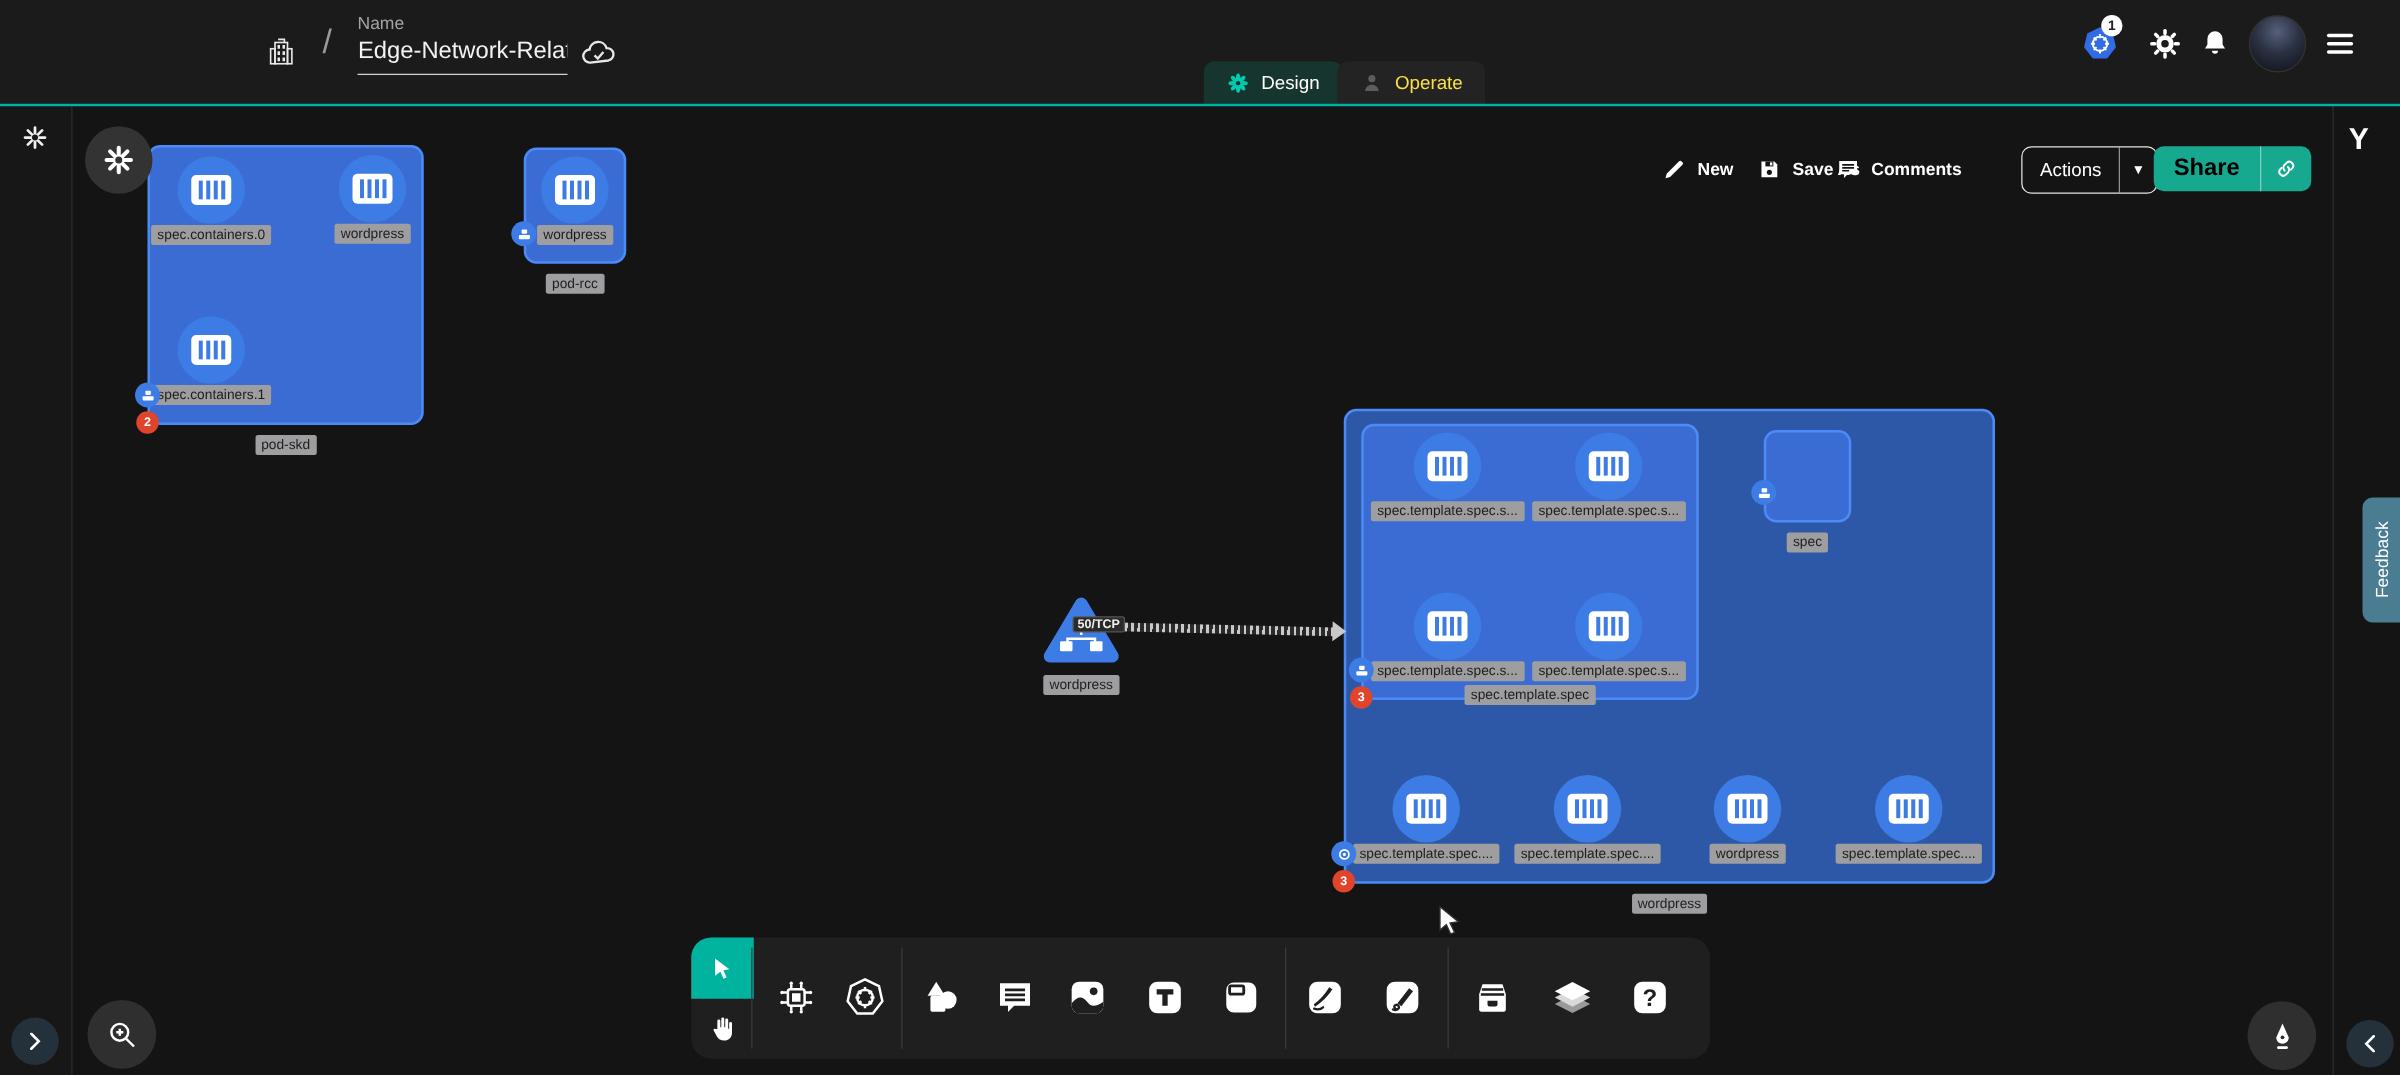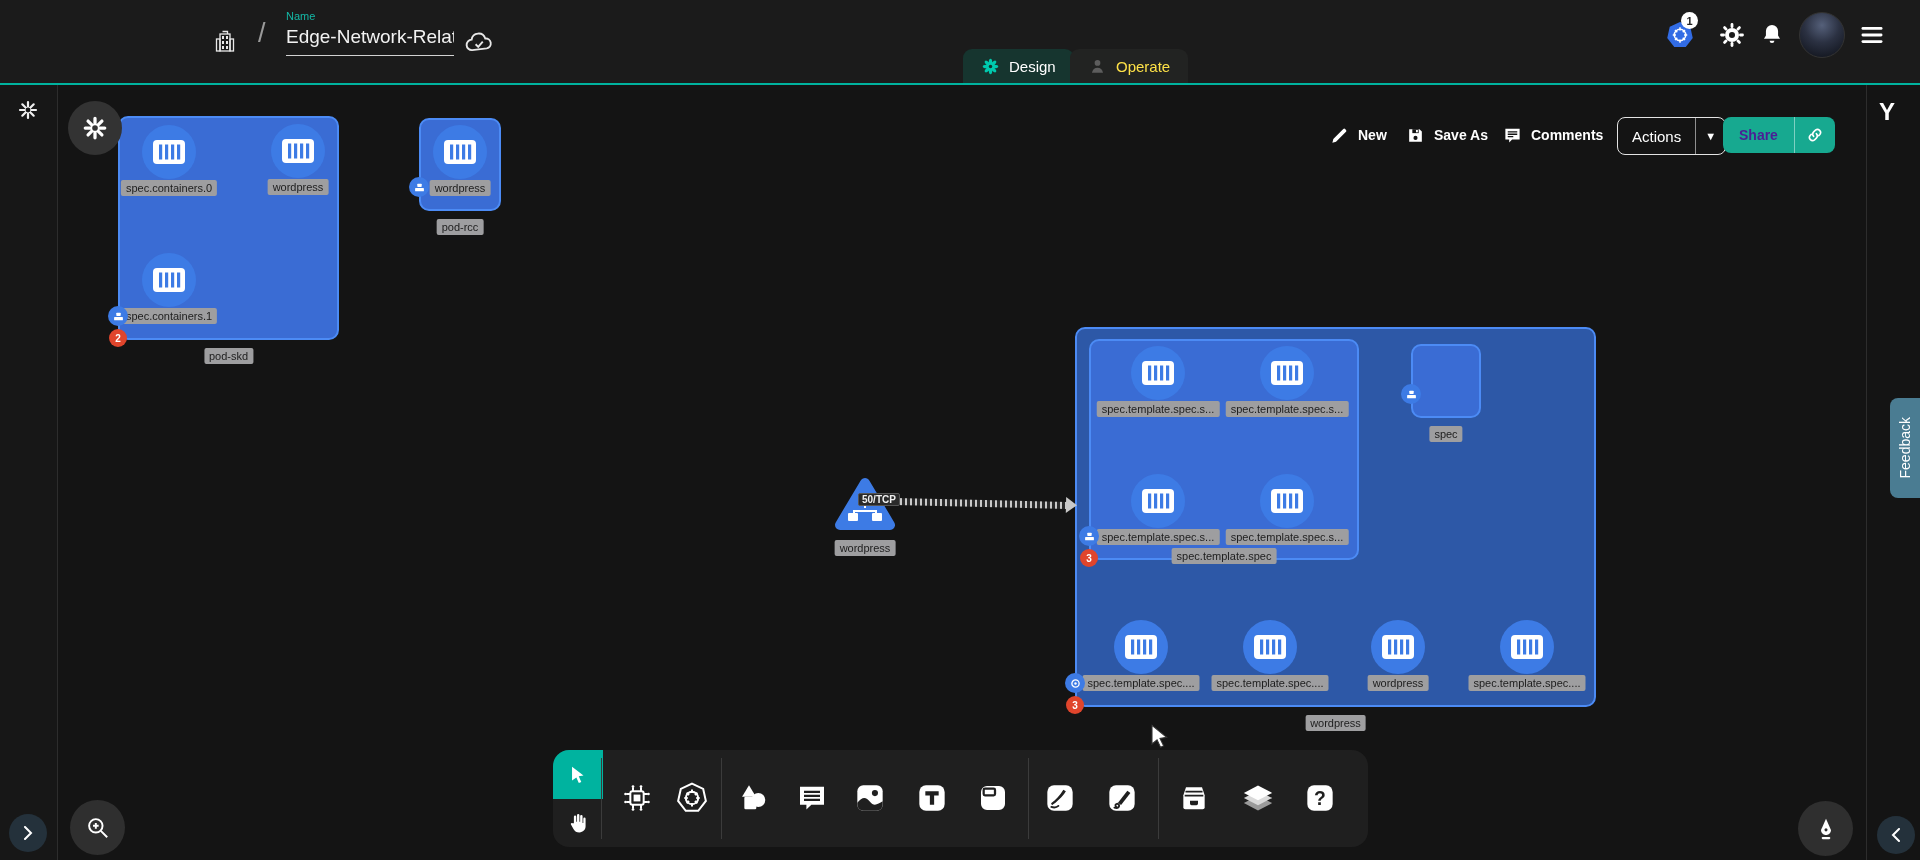--- a/index.html
+++ b/index.html
@@ -6,21 +6,21 @@
   .stage{position:relative;width:1920px;height:860px;overflow:hidden;background:#141414;}
 
   
   header{position:absolute;left:0;top:0;width:1920px;height:83px;background:#1b1b1b;z-index:30;}
   .teal-line{position:absolute;left:0;top:83px;width:1920px;height:2px;background:#00B39F;z-index:31;}
   .brand{position:absolute;left:14px;top:13px;display:flex;align-items:center;gap:8px;}
   .wordmark{color:#fff;font-size:27px;font-weight:800;letter-spacing:3px;}
   .hicon{position:absolute;top:22px;display:flex;align-items:center;justify-content:center;}
   .slash{position:absolute;left:258px;top:18px;color:#9a9a9a;font-size:27px;font-weight:300;}
   .name-wrap{position:absolute;left:286px;top:10px;}
-  .name-label{color:#14b8a6;font-size:11px;display:block;margin-bottom:2px;}
+  .name-label{color:#a3a3a3;font-size:14px;display:block;margin-bottom:2px;}
   .name-input{background:transparent;border:none;outline:none;border-bottom:1px solid #d2d2d2;color:#f2f2f2;font-size:19px;width:168px;padding:2px 0 7px 0;font-family:"Liberation Sans",sans-serif;}
   .tab{position:absolute;bottom:0;height:34px;display:flex;align-items:center;gap:9px;padding:0 18px;border-radius:9px 9px 0 0;font-size:15px;cursor:pointer;}
   .tab.design{left:963px;background:#16352f;color:#ffffff;}
   .tab.operate{left:1070px;background:#222322;color:#fde047;}
   .iconbtn{position:absolute;top:18px;width:34px;height:34px;display:flex;align-items:center;justify-content:center;cursor:pointer;}
   .k8s-badge{position:absolute;left:18px;top:-6px;width:17px;height:17px;border-radius:50%;background:#fff;color:#222;font-size:11px;font-weight:700;display:flex;align-items:center;justify-content:center;}
   .avatar{position:absolute;left:1799px;top:12px;width:44px;height:44px;border-radius:50%;background:radial-gradient(circle at 50% 28%,#55607a 0%,#2b3142 45%,#0c0f16 100%);border:1px solid #333;cursor:pointer;}
 
   
   .rail-left{position:absolute;left:0;top:85px;width:57px;height:775px;background:#171717;border-right:1px solid #2d2d2d;z-index:25;}
@@ -28,21 +28,21 @@
   .feedback{position:absolute;right:0;top:398px;width:30px;height:100px;background:#4A7C92;border-radius:8px 0 0 8px;display:flex;align-items:center;justify-content:center;z-index:26;cursor:pointer;}
   .feedback span{writing-mode:vertical-rl;transform:rotate(180deg);color:#fff;font-size:14px;}
   .y-icon{position:absolute;left:1879px;top:98px;color:#fff;font-size:24px;font-weight:700;z-index:26;}
 
   
   .cact{position:absolute;top:117px;height:36px;display:flex;align-items:center;gap:9px;color:#fff;font-size:14px;font-weight:600;cursor:pointer;z-index:20;}
   .btn-actions{position:absolute;left:1617px;top:117px;height:36px;display:flex;align-items:center;border:1px solid #e3e3e3;border-radius:8px;color:#fff;font-size:15px;cursor:pointer;z-index:20;background:rgba(20,20,20,.4);}
   .btn-actions .main{padding:0 14px;}
   .btn-actions .sep{width:1px;height:100%;background:#e3e3e3;opacity:.6;}
   .btn-actions .caret{padding:0 9px;font-size:11px;}
-  .btn-share{position:absolute;left:1723px;top:117px;height:36px;display:flex;align-items:center;border-radius:8px;background:#17A990;color:#4c1d95;font-size:14px;font-weight:700;cursor:pointer;z-index:20;}
+  .btn-share{position:absolute;left:1723px;top:117px;height:36px;display:flex;align-items:center;border-radius:8px;background:#17A990;color:#000000;font-size:19px;font-weight:700;cursor:pointer;z-index:20;}
   .btn-share .main{padding:0 16px;}
   .btn-share .sep{width:1px;height:100%;background:rgba(255,255,255,.45);}
   .btn-share .link{padding:0 11px;display:flex;align-items:center;}
 
   
   #canvas{position:absolute;inset:0;z-index:10;}
   .group{position:absolute;border:2px solid #4C8BF5;border-radius:10px;box-sizing:border-box;cursor:pointer;}
   .group.light{background:#3A6CD4;}
   .group.dark{background:#2D58A7;}
   .node{position:absolute;width:54px;height:54px;border-radius:50%;background:#3D7BE5;display:flex;align-items:center;justify-content:center;cursor:pointer;}
@@ -411,21 +411,21 @@
   </div>
   <div class="cact" style="left:1406px;text-align:right;">
     <svg width="19" height="19" viewBox="0 0 24 24" fill="#fff">
         <path d="M4 4h13l3 3v13H4z"></path>
         <rect x="8" y="4" width="8" height="5" fill="#141414"></rect>
         <rect x="12.6" y="5" width="2.4" height="3" fill="#fff"></rect>
         <circle cx="12" cy="15" r="2.6" fill="#141414"></circle>
       </svg>
     <span>Save As</span>
   </div>
-  <div class="cact" style="left:1503px;">
+  <div class="cact" style="left:1469px;">
     <svg width="19" height="19" viewBox="0 0 24 24" fill="#fff">
         <path d="M3 3.5h18v13.5h-9.5l-3.7 3.7v-3.7H3z"></path>
         <g stroke="#141414" stroke-width="1.7">
           <path d="M6 7.4h12M6 10.4h12M6 13.4h7"></path>
         </g>
       </svg>
     <span>Comments</span>
   </div>
   <div class="btn-actions">
     <span class="main">Actions</span>

